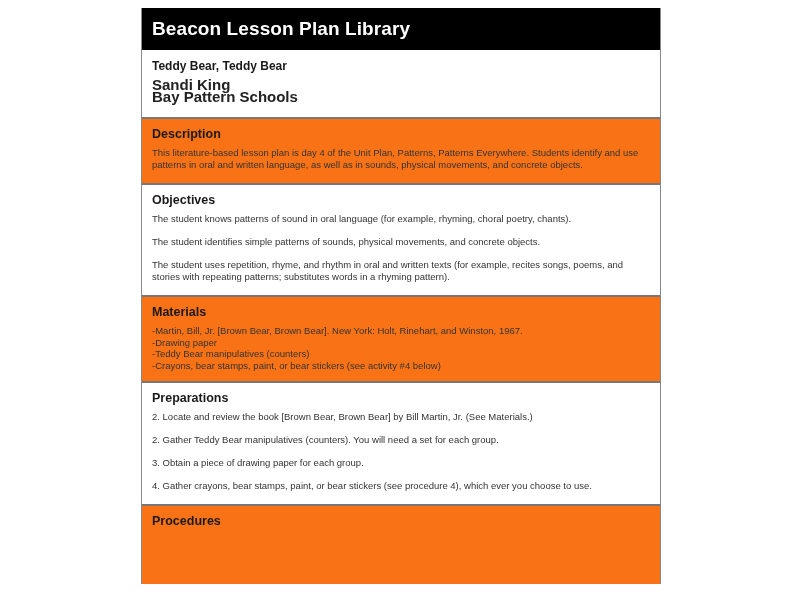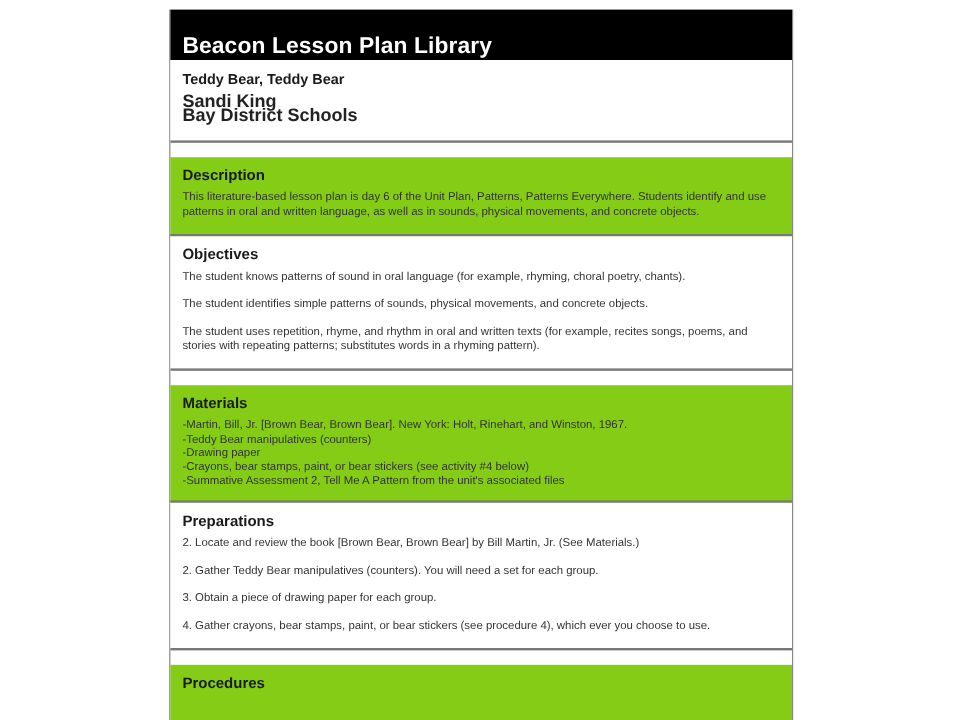--- a/index.html
+++ b/index.html
@@ -19,21 +19,21 @@
       width: 518px;
       border-left: 1px solid #888;
       border-right: 1px solid #888;
     }
     .site-header {
       background: #000000;
       color: #ffffff;
       height: 42px;
       padding: 0 10px;
       display: flex;
-      align-items: flex-end;
+      align-items: center;
       font-weight: bold;
       font-size: 19px;
       letter-spacing: 0.1px;
     }
     .title-block {
       background: #ffffff;
       padding: 9px 10px 14px 10px;
       border-bottom: 2px solid #777;
     }
     .lesson-title {
@@ -45,21 +45,21 @@
     .author, .org {
       font-size: 15px;
       font-weight: bold;
       line-height: 12px;
       color: #222;
     }
     .section {
       padding: 8px 10px 10px 10px;
       border-bottom: 2px solid #777;
     }
-    .section.shaded { background: #84cc16; margin-top: 12px; }
+    .section.shaded { background: #f97316; }
     .section.white { background: #ffffff; }
     .section h2 {
       font-size: 12.5px;
       font-weight: bold;
       margin: 0 0 6px 0;
       color: #1a1a1a;
     }
     .section p {
       font-size: 9.5px;
       line-height: 12px;
@@ -79,43 +79,42 @@
 <body>
 
 <div class="page">
   <div class="site-header">
     <span>Beacon Lesson Plan Library</span>
   </div>
 
   <div class="title-block">
     <div class="lesson-title">Teddy Bear, Teddy Bear</div>
     <div class="author">Sandi King</div>
-    <div class="org">Bay District Schools</div>
+    <div class="org">Bay Pattern Schools</div>
   </div>
 
   <div class="section shaded desc">
     <h2>Description</h2>
-    <p>This literature-based lesson plan is day 6 of the Unit Plan, Patterns, Patterns Everywhere. Students identify and use patterns in oral and written language, as well as in sounds, physical movements, and concrete objects.</p>
+    <p>This literature-based lesson plan is day 4 of the Unit Plan, Patterns, Patterns Everywhere. Students identify and use patterns in oral and written language, as well as in sounds, physical movements, and concrete objects.</p>
   </div>
 
   <div class="section white">
     <h2>Objectives</h2>
     <p>The student knows patterns of sound in oral language (for example, rhyming, choral poetry, chants).</p>
     <p>The student identifies simple patterns of sounds, physical movements, and concrete objects.</p>
     <p>The student uses repetition, rhyme, and rhythm in oral and written texts (for example, recites songs, poems, and stories with repeating patterns; substitutes words in a rhyming pattern).</p>
   </div>
 
   <div class="section shaded">
     <h2>Materials</h2>
     <div class="materials-list">
       <div>-Martin, Bill, Jr. [Brown Bear, Brown Bear]. New York: Holt, Rinehart, and Winston, 1967.</div>
+      <div>-Drawing paper</div>
       <div>-Teddy Bear manipulatives (counters)</div>
-      <div>-Drawing paper</div>
       <div>-Crayons, bear stamps, paint, or bear stickers (see activity #4 below)</div>
-      <div>-Summative Assessment 2, Tell Me A Pattern from the unit's associated files</div>
     </div>
   </div>
 
   <div class="section white prep">
     <h2>Preparations</h2>
     <p>2. Locate and review the book [Brown Bear, Brown Bear] by Bill Martin, Jr. (See Materials.)</p>
     <p>2. Gather Teddy Bear manipulatives (counters). You will need a set for each group.</p>
     <p>3. Obtain a piece of drawing paper for each group.</p>
     <p>4. Gather crayons, bear stamps, paint, or bear stickers (see procedure 4), which ever you choose to use.</p>
   </div>

